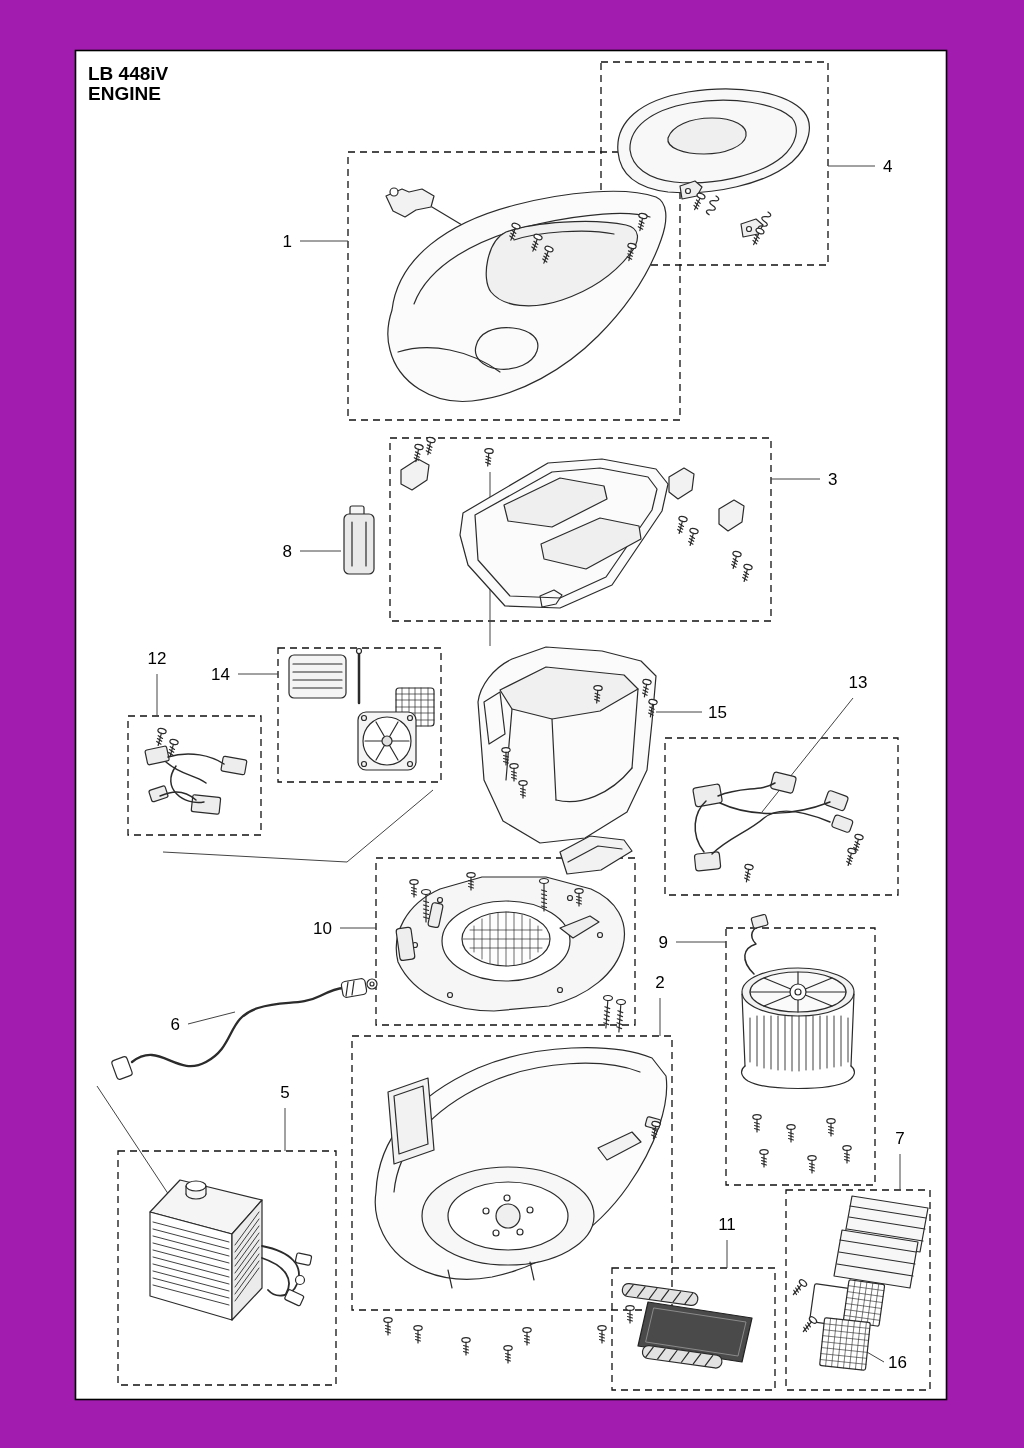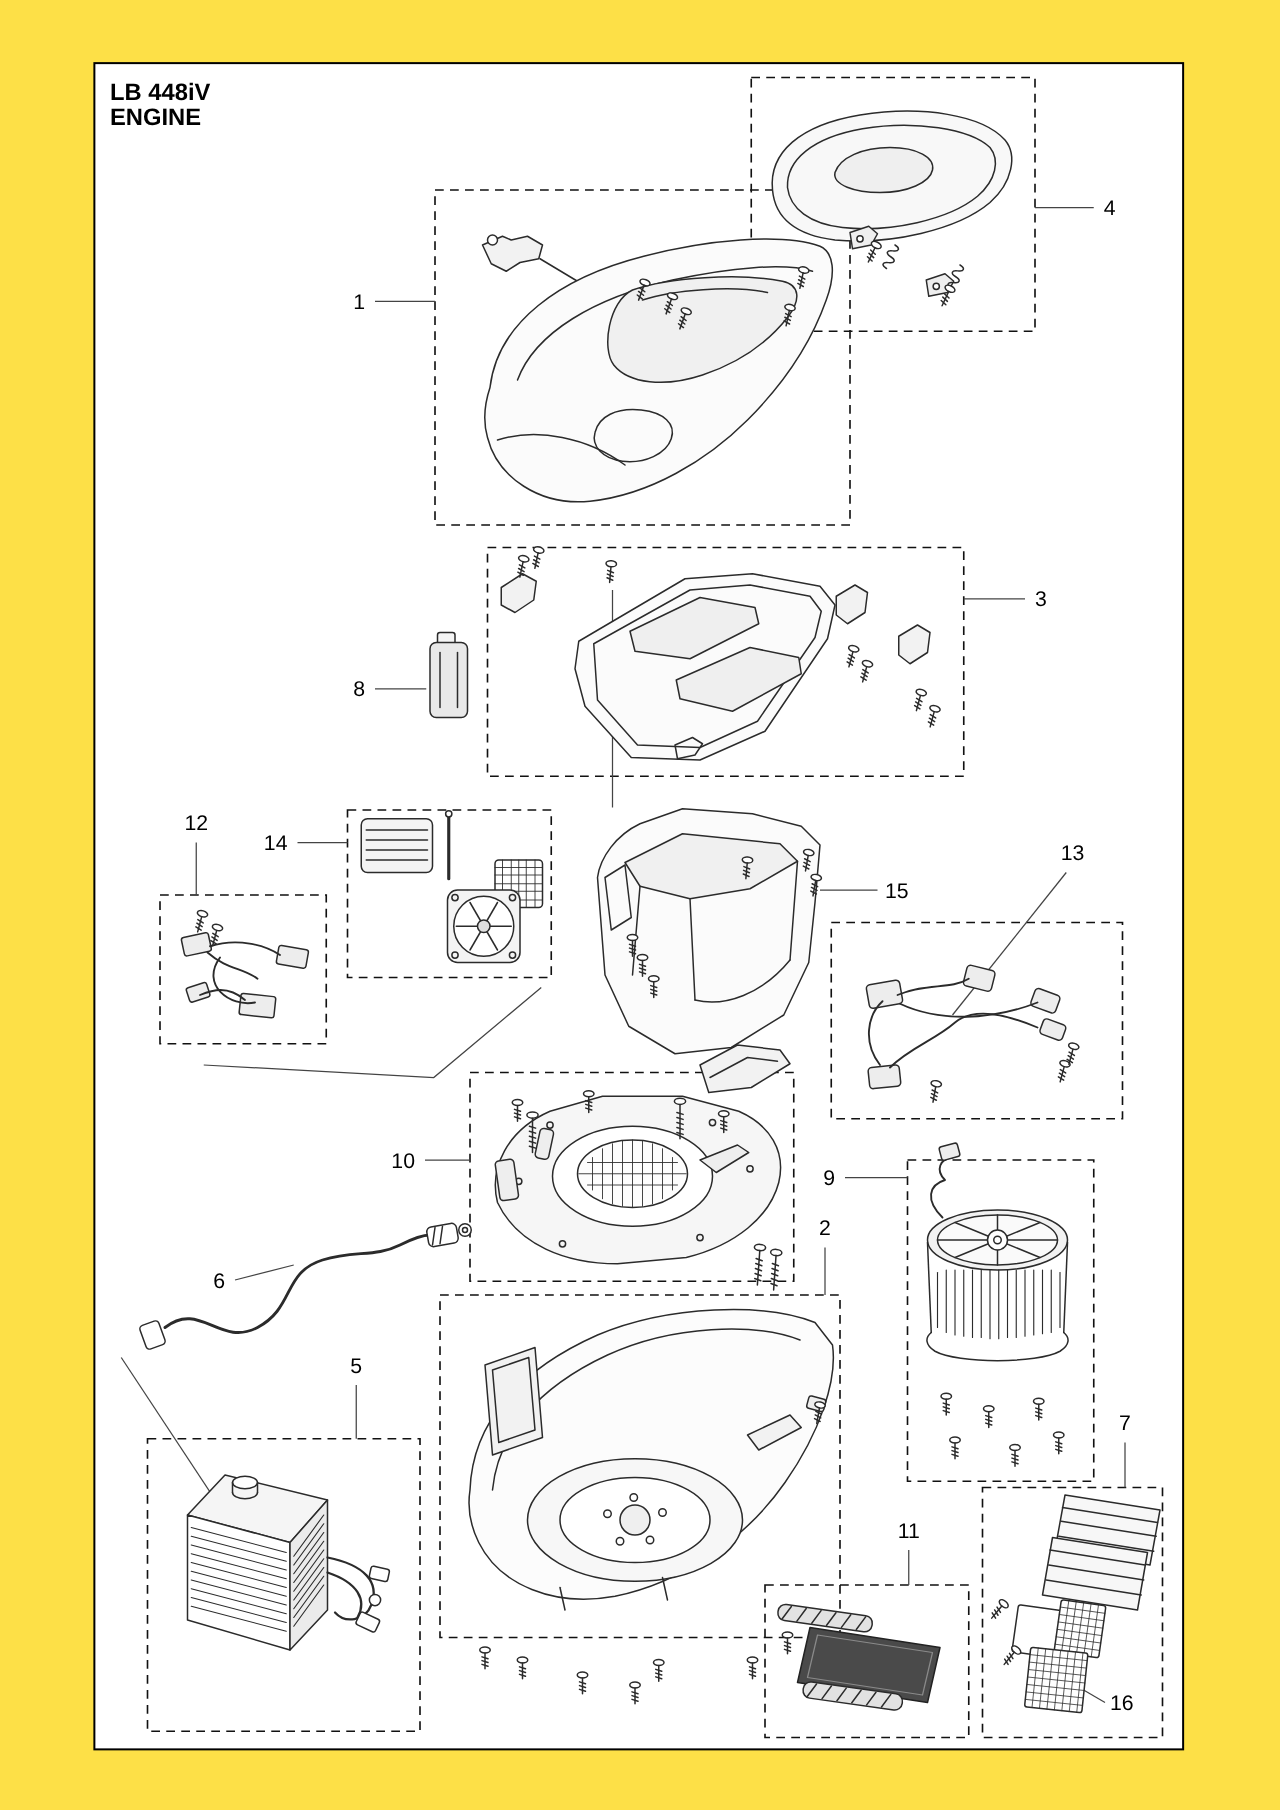--- a/index.html
+++ b/index.html
@@ -1,16 +1,16 @@
 <!DOCTYPE html>
 <html><head>
 <meta charset="utf-8">
 <style>
   html,body{margin:0;padding:0;background:#ffffff;}
-  .page{position:relative;width:1024px;height:1448px;background:#fde047;overflow:hidden;}
+  .page{position:relative;width:1024px;height:1448px;background:#a21caf;overflow:hidden;}
   svg{display:block;font-family:"Liberation Sans",sans-serif;}
   text{font-family:"Liberation Sans",sans-serif;}
 </style>
 </head>
 <body>
 
 <div class="page">
 <svg width="1024" height="1448" viewBox="0 0 1024 1448">
 
   <rect x="75.5" y="50.5" width="871" height="1349" fill="#ffffff" stroke="#000000" stroke-width="1.6"></rect>

